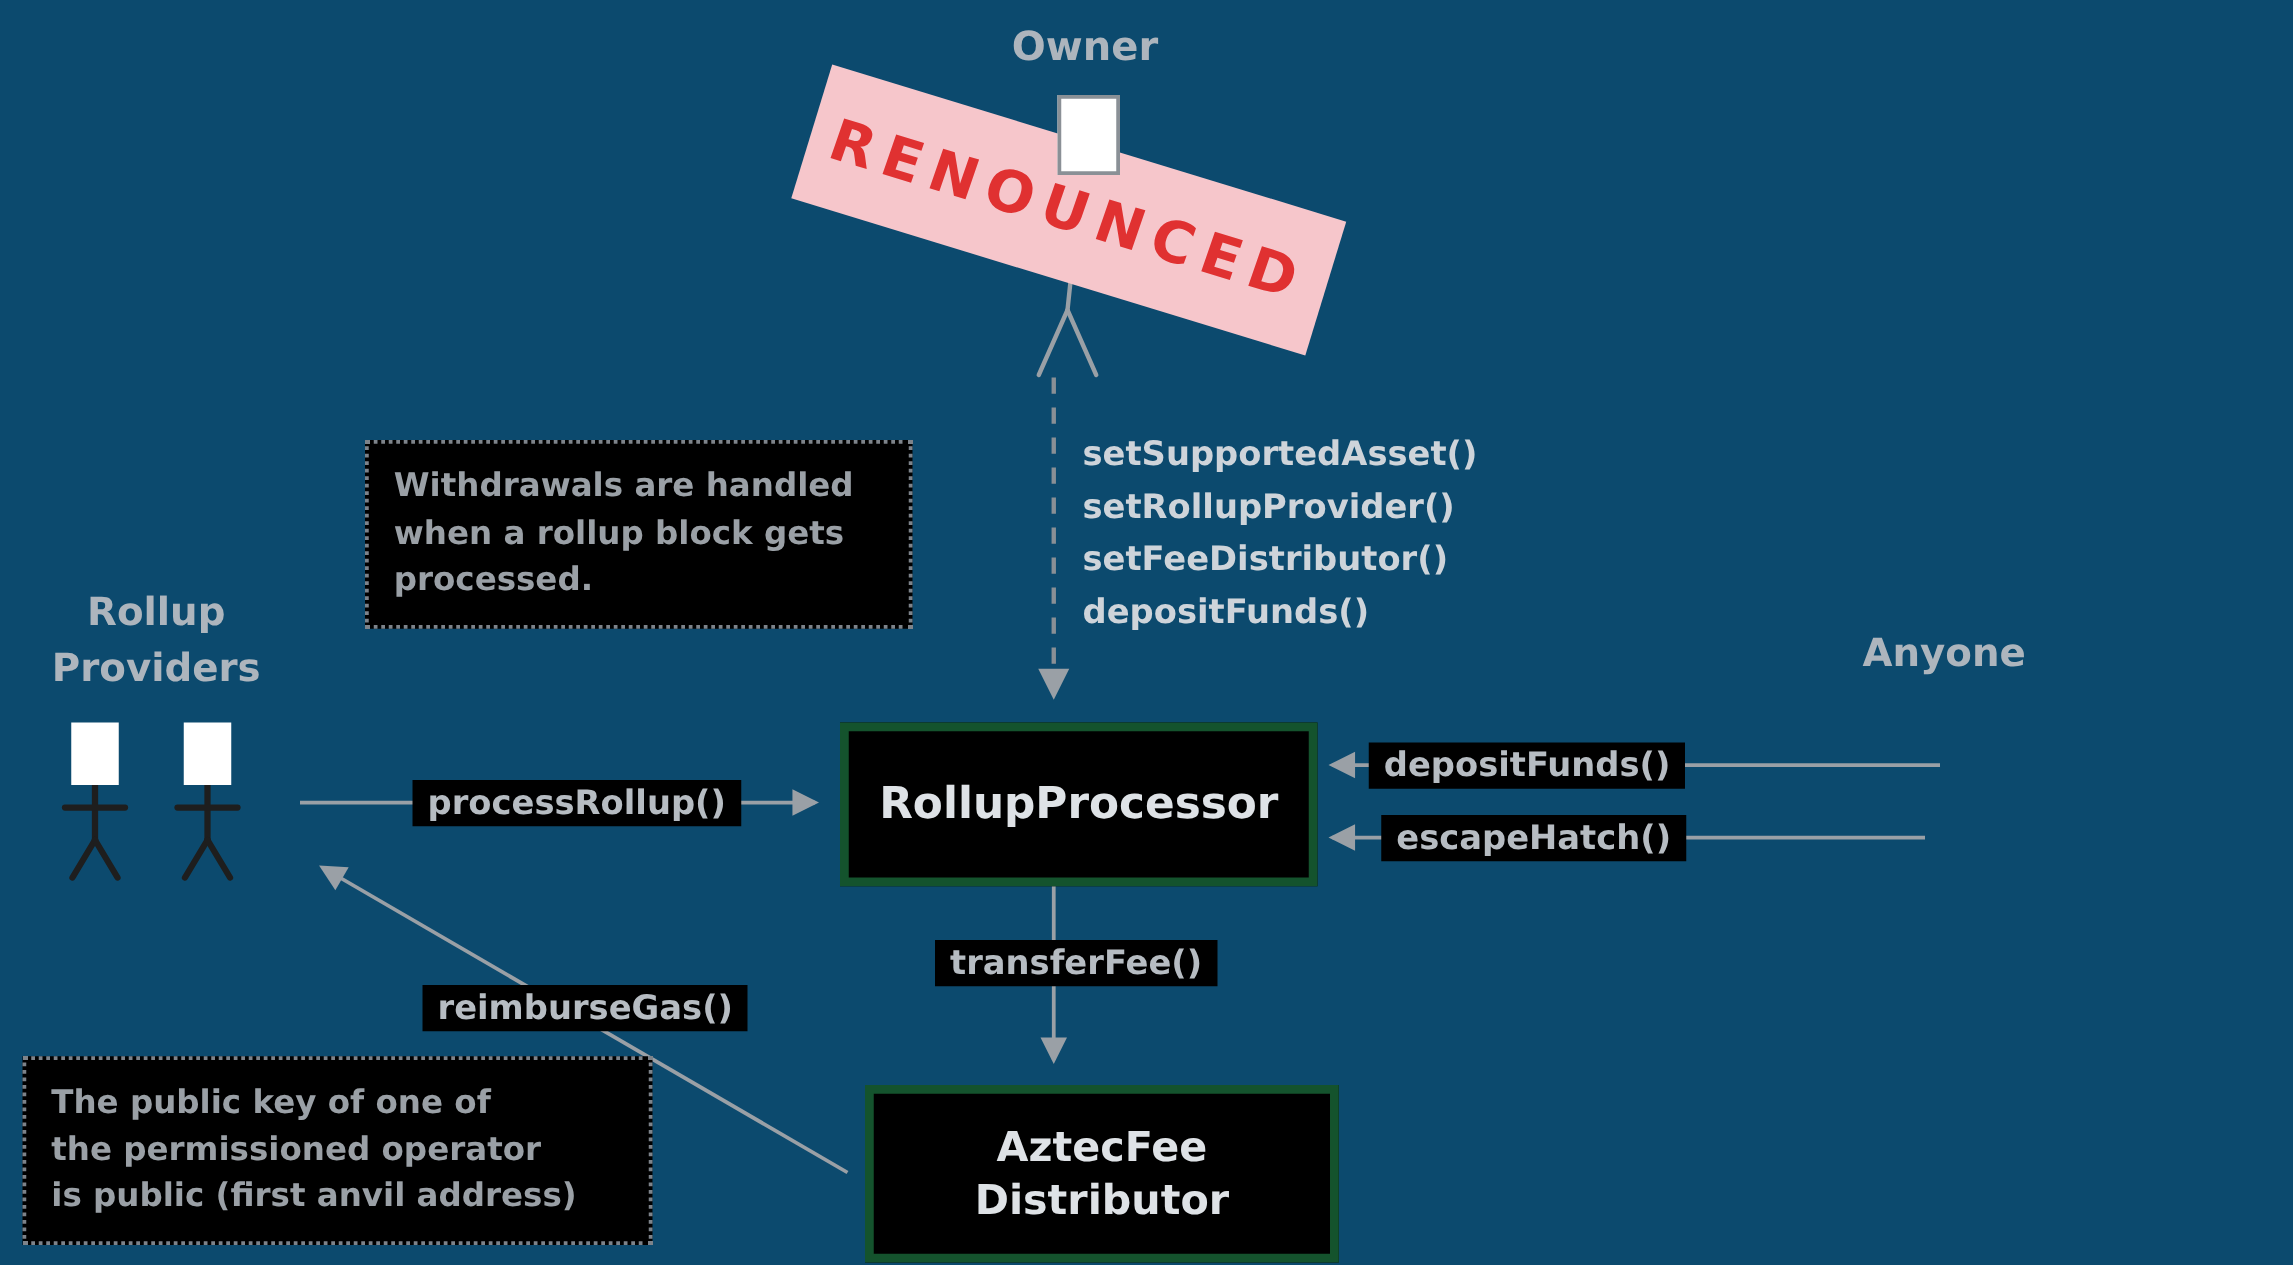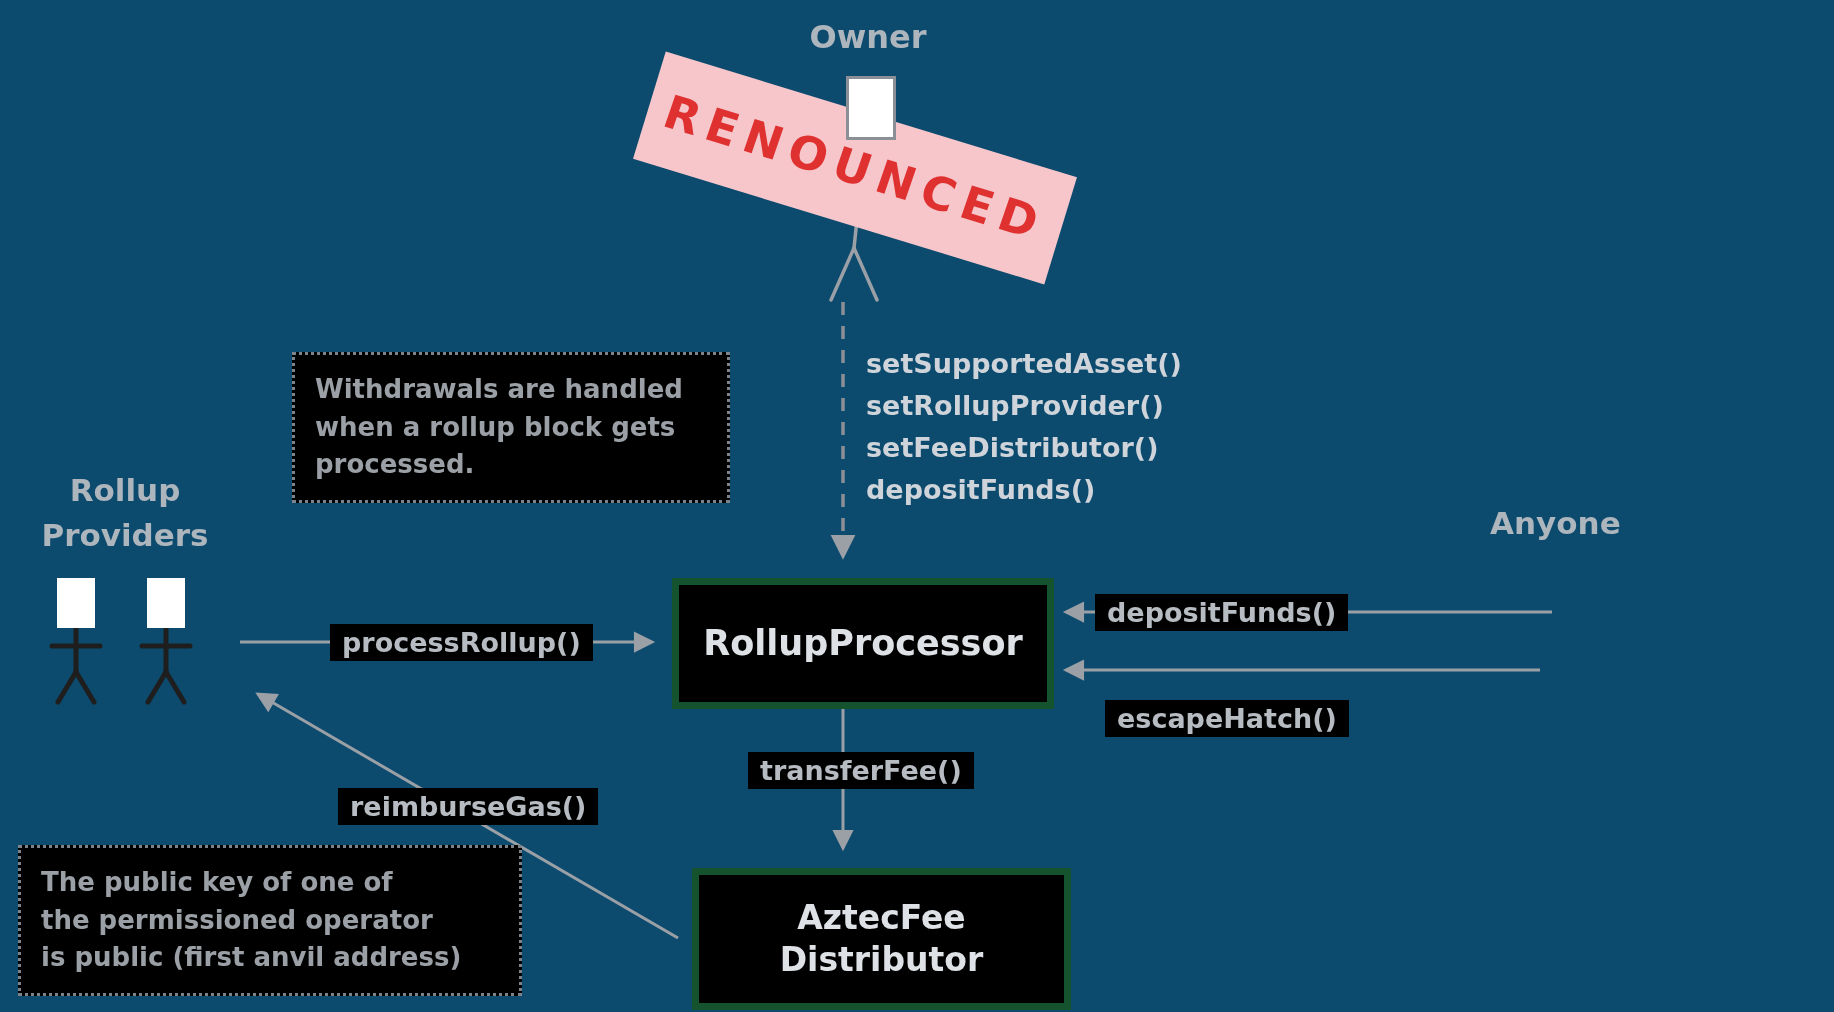--- a/index.html
+++ b/index.html
@@ -180,21 +180,21 @@
     <div class="box-line" style="font-size:35px;">RollupProcessor</div>
   </div>
 
   <div class="box" style="left:680px; top:868px; width:365px; height:128px;margin-left:12px;">
     <div class="box-line">AztecFee</div>
     <div class="box-line">Distributor</div>
   </div>
 
   <div class="edge-label" style="left:330px; top:624px;">processRollup()</div>
   <div class="edge-label" style="left:1095px; top:594px;">depositFunds()</div>
-  <div class="edge-label" style="left:1105px; top:652px;margin-top:48px;">escapeHatch()</div>
+  <div class="edge-label" style="left:1105px; top:652px;">escapeHatch()</div>
   <div class="edge-label" style="left:748px; top:752px;">transferFee()</div>
   <div class="edge-label" style="left:338px; top:788px;">reimburseGas()</div>
 
   <div class="note" style="left:18px; top:845px; width:458px;">
     <div class="note-line">The public key of one of</div>
     <div class="note-line">the permissioned operator</div>
     <div class="note-line">is public (first anvil address)</div>
   </div>
 
 

